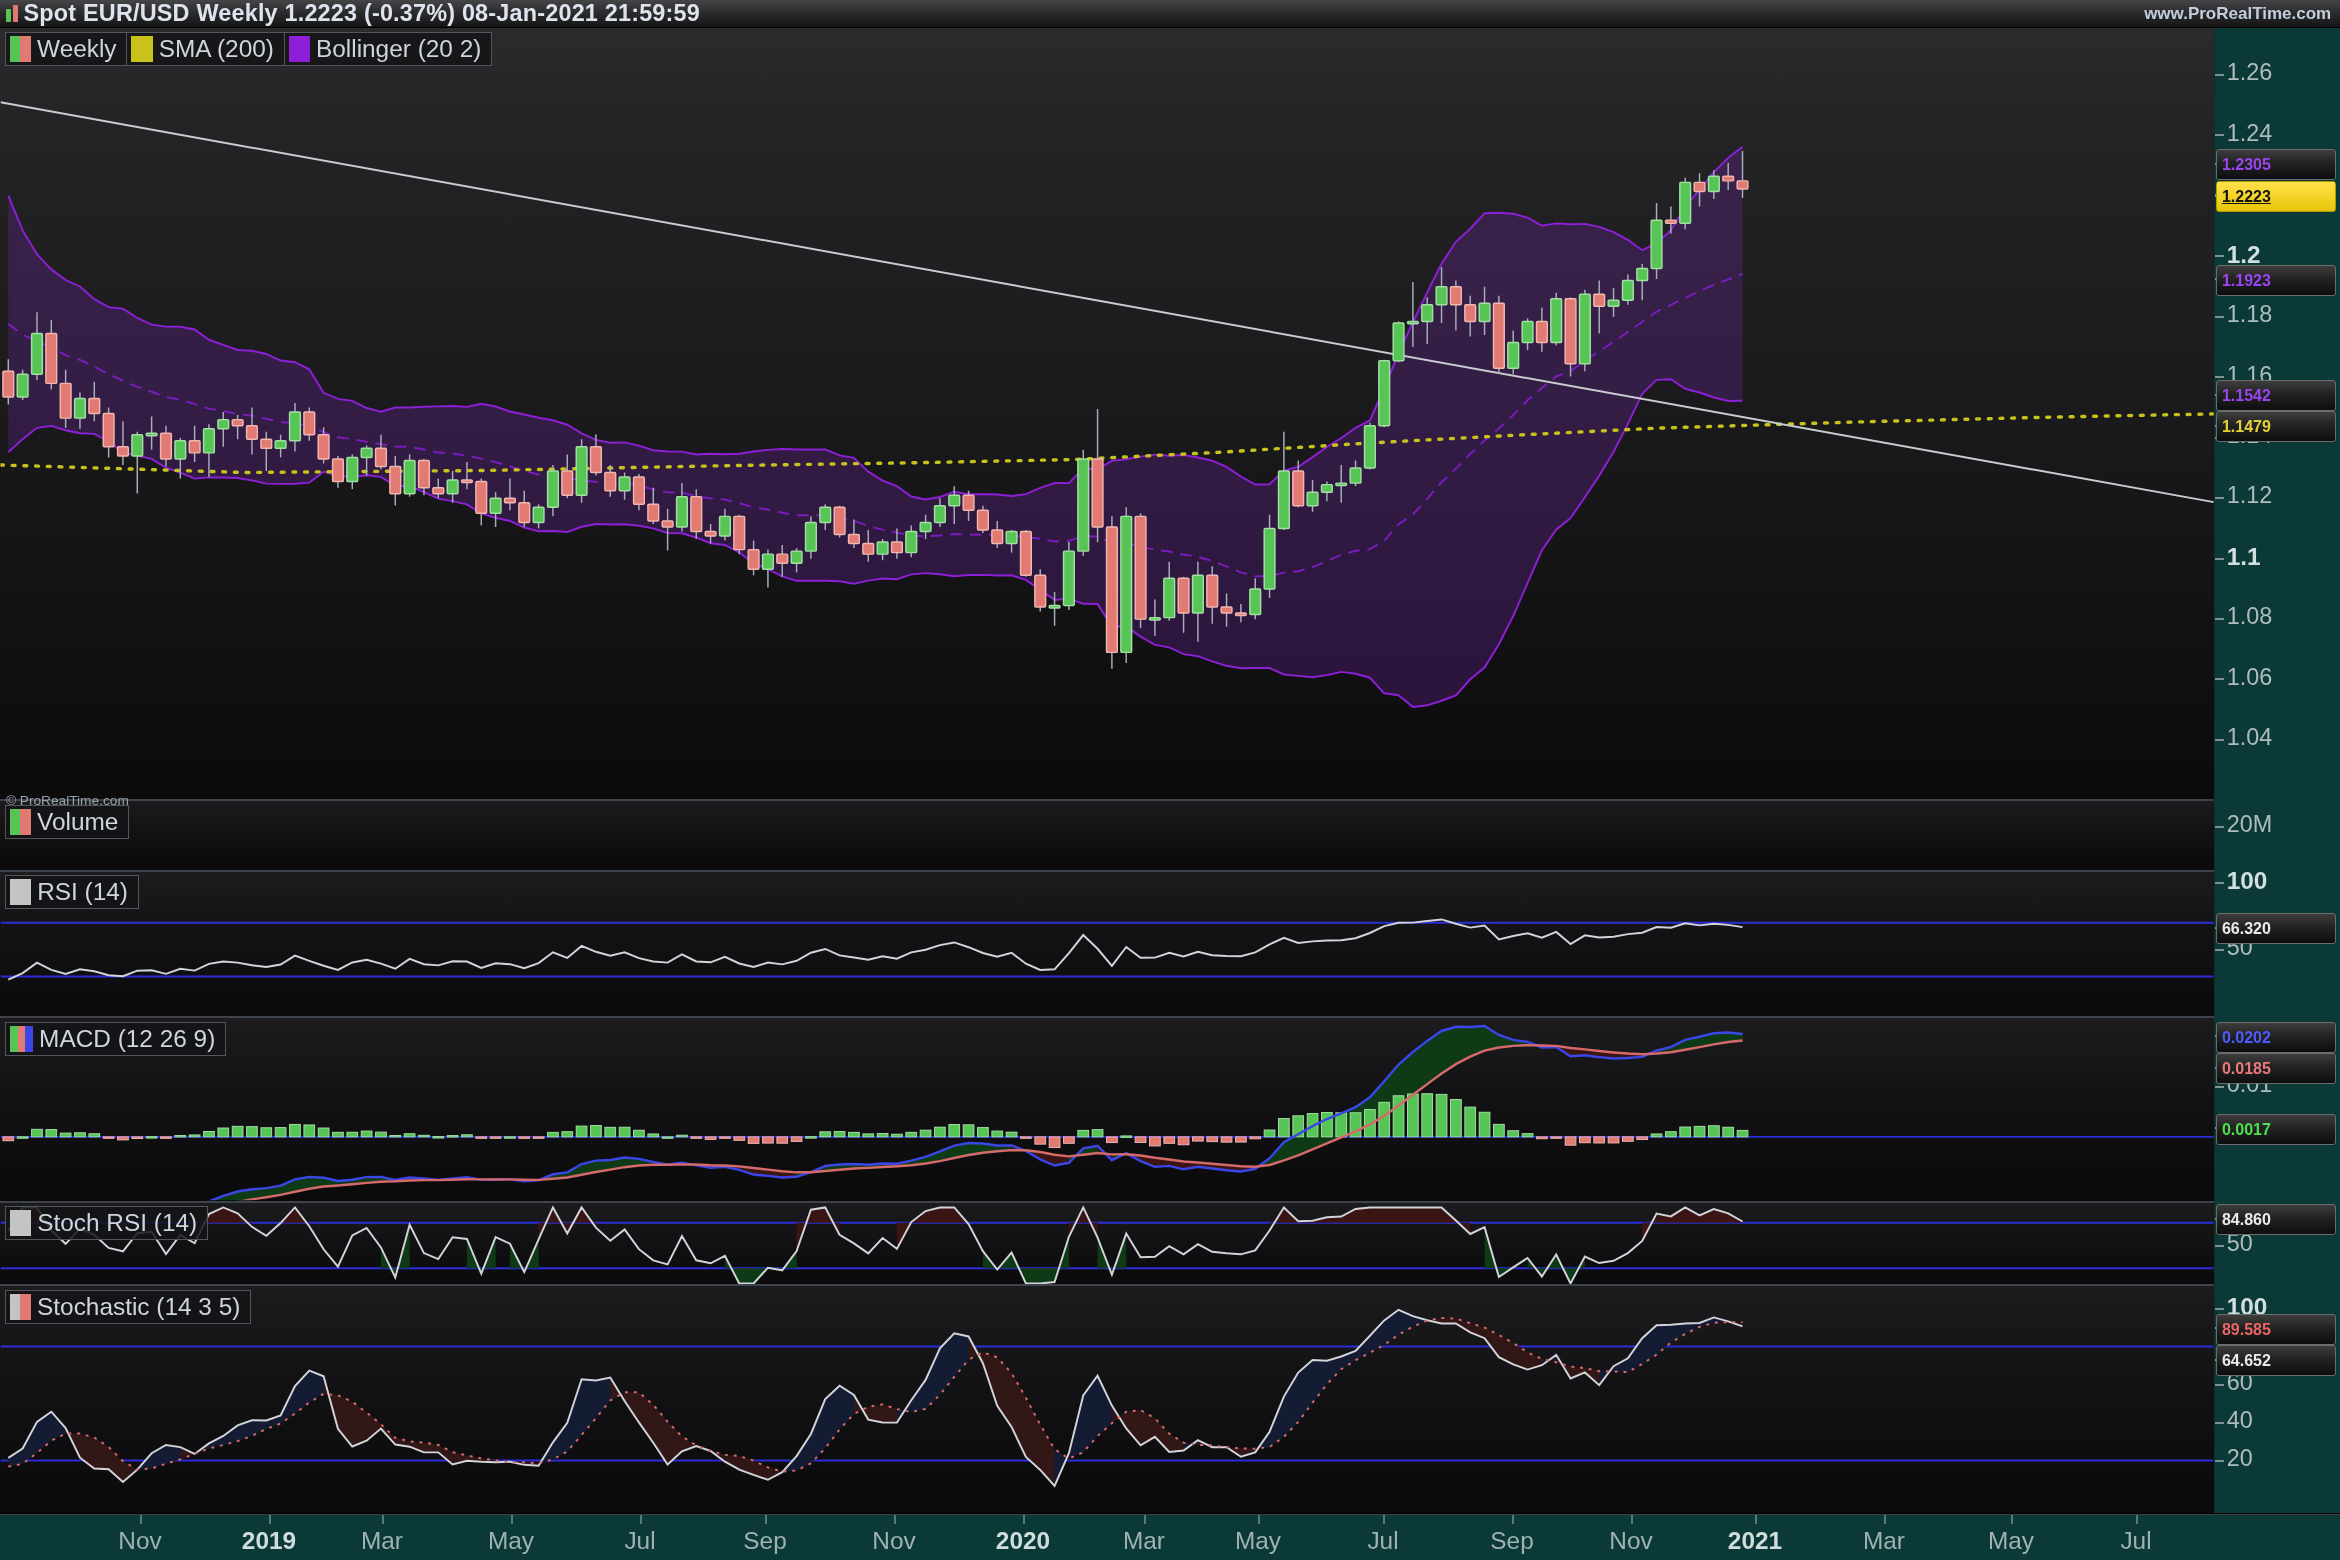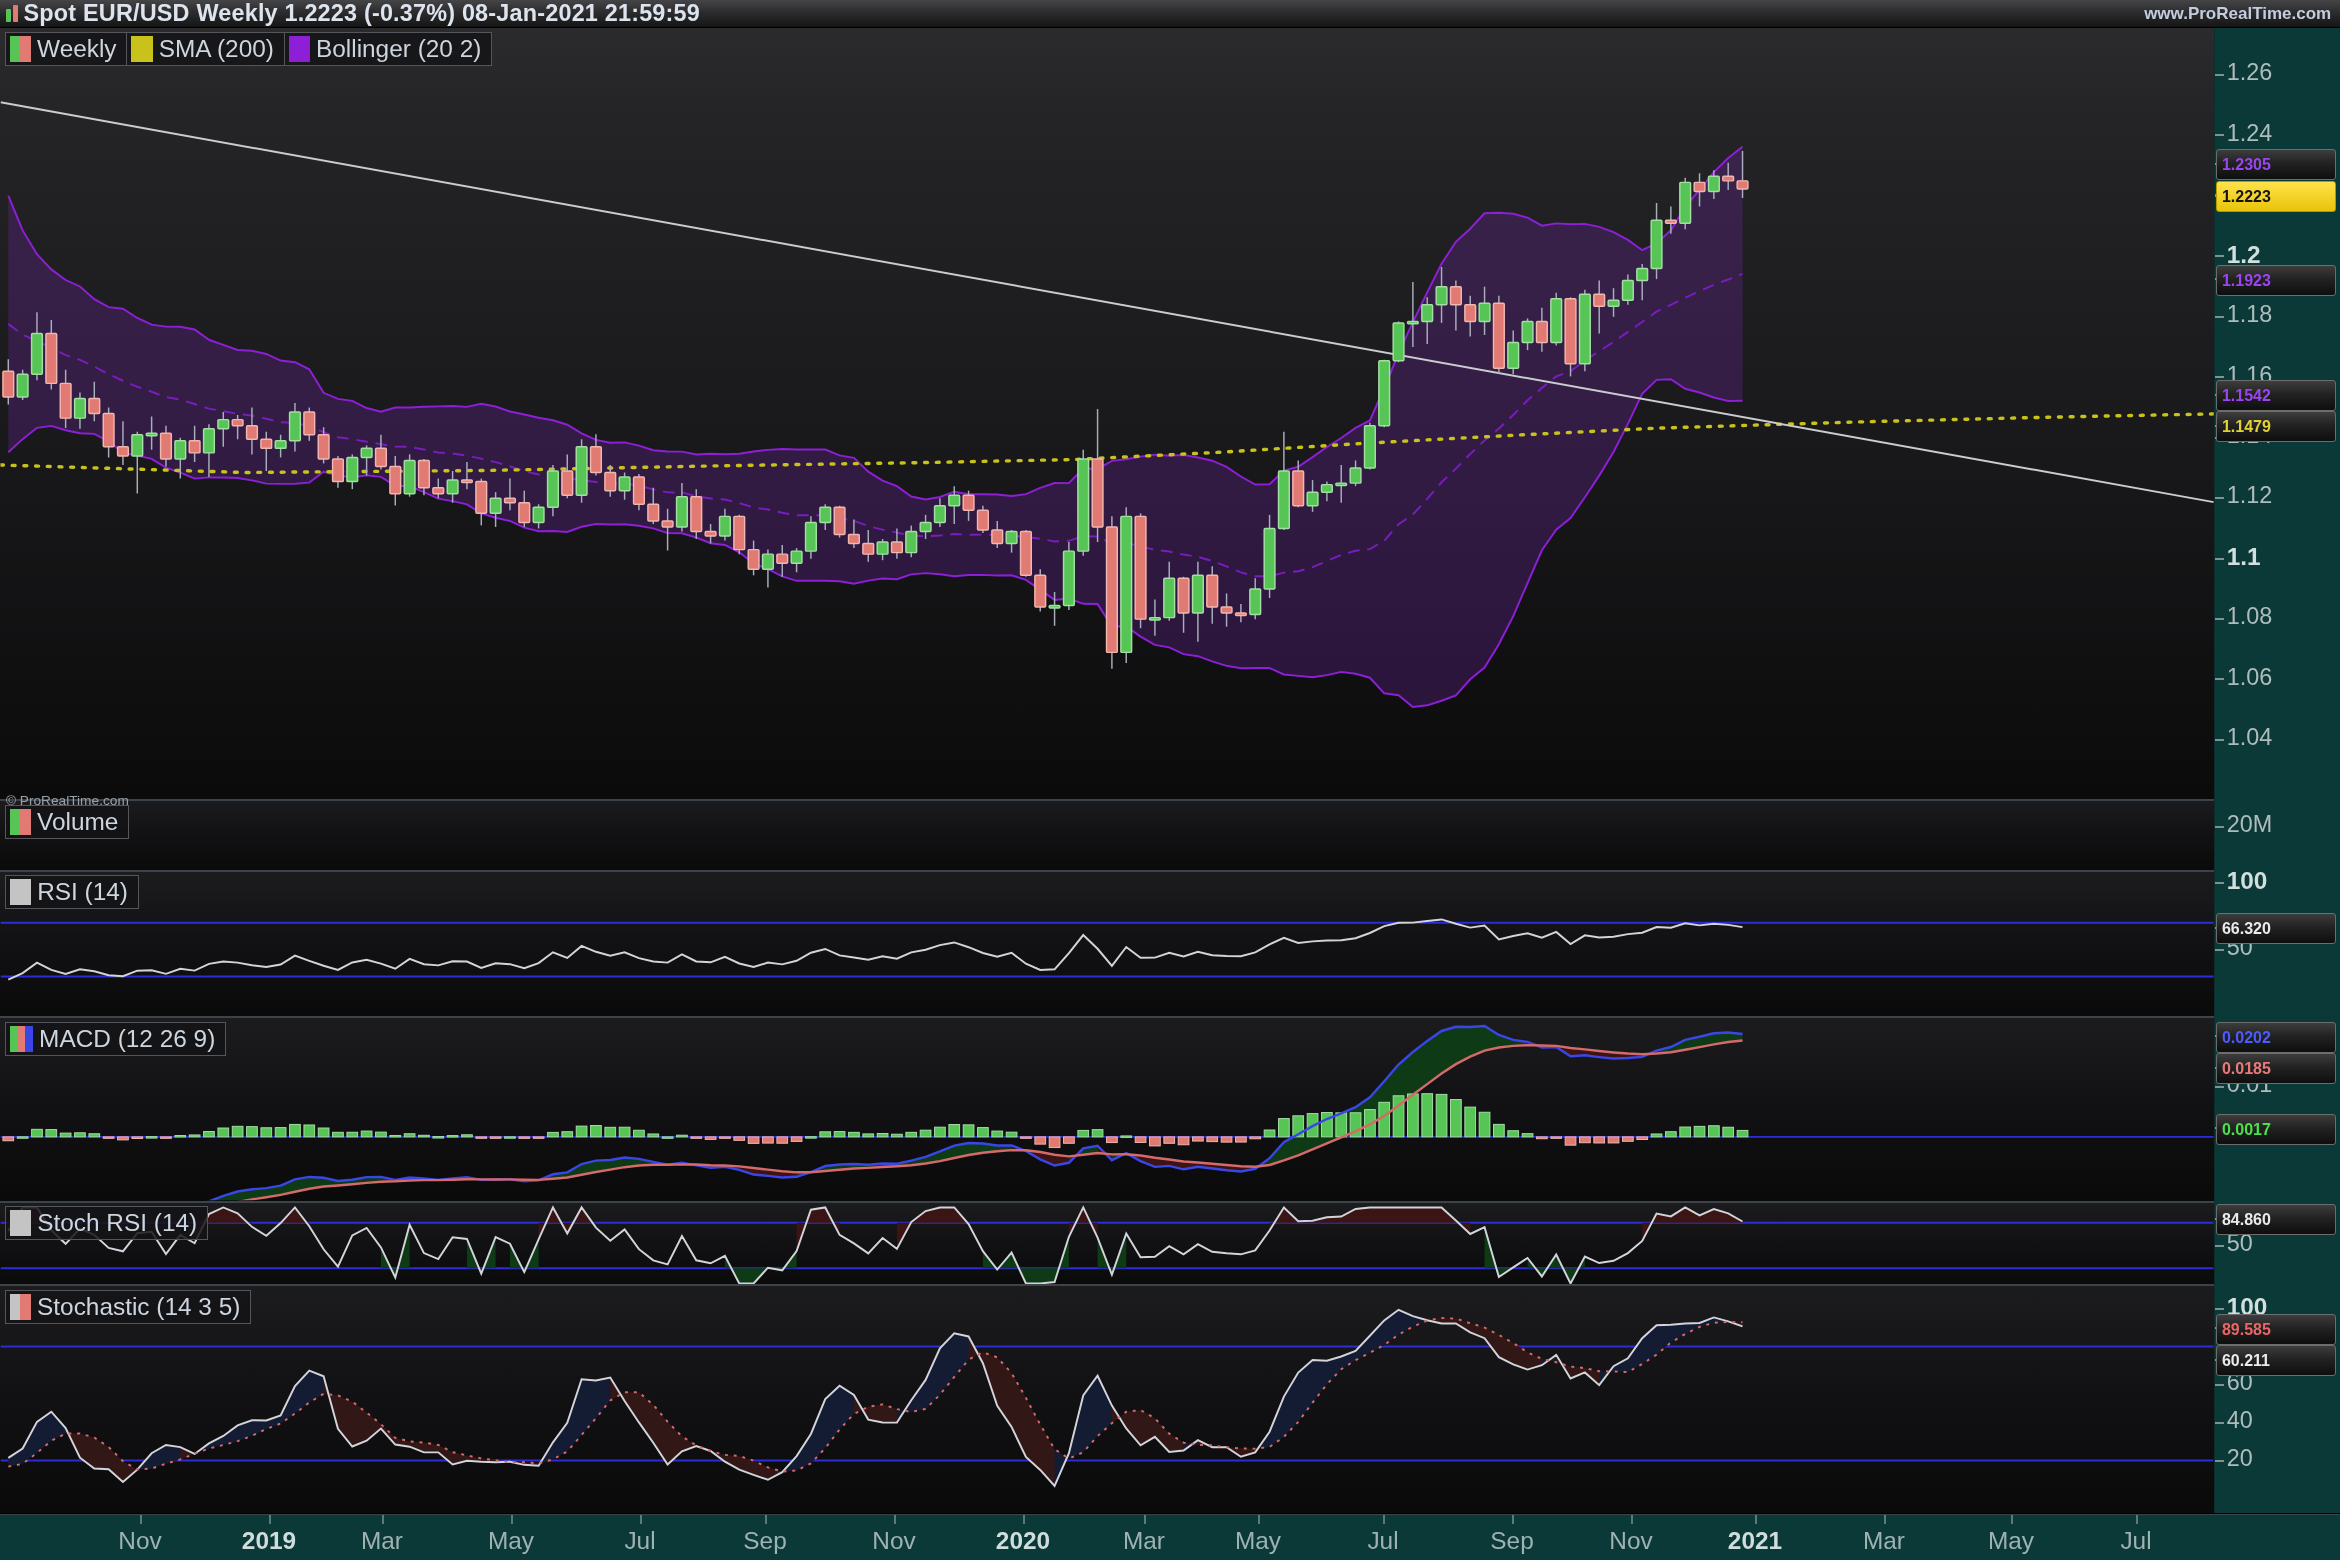--- a/index.html
+++ b/index.html
@@ -29,21 +29,21 @@
   .badge{position:absolute;left:1px;width:113px;height:29px;line-height:29px;border:1px solid #6d6d6d;
          border-radius:2.9px;background:linear-gradient(180deg,#3d3d3d 0%,#222 45%,#0e0e0e 100%);
          font-size:16px;font-weight:bold;padding-left:4.9px;z-index:7;}
   .badge.purple{color:#9a45f0;}
   .badge.yellow{color:#e3d235;}
   .badge.white{color:#eaeaea;}
   .badge.blue{color:#4c5cff;}
   .badge.salmon{color:#e97a7a;}
   .badge.green{color:#4ce04c;}
   .badge.red{color:#ea6565;}
-  .badge.last{background:linear-gradient(180deg,#ffe24a,#e8c409);color:#141414;border-color:#b39a00;}
+  .badge.last{background:linear-gradient(180deg,#ffe24a,#e8c409);color:#141414;border-color:#b39a00;text-decoration:underline;}
   .tlabel{position:absolute;top:11.7px;width:88px;margin-left:-44px;text-align:center;
           font-size:24.4px;color:#9fb2b2;}
   .tlabel.bold{font-weight:bold;color:#cfdddd;}
   .ttick{position:absolute;top:0;width:2px;height:8.8px;background:#5d7a78;}
   
   .legend{position:absolute;display:flex;z-index:20;}
   .litem{display:flex;align-items:center;background:rgba(20,20,22,0.85);border:1px solid #54565c;
          padding:2px 9.8px 2px 3.9px;margin-left:-1px;}
   .litem span.lab{font-size:24.4px;color:#cdd5de;}
   .sw{display:inline-flex;margin-right:5.9px;}
@@ -615,21 +615,21 @@
       <div class="tick bold" style="top: 1266px;">100</div>
       <div class="tmark" style="top: 1281px;"></div>
       <div class="tick" style="top: 1342px;">60</div>
       <div class="tmark" style="top: 1357px;"></div>
       <div class="tick" style="top: 1380px;">40</div>
       <div class="tmark" style="top: 1395px;"></div>
       <div class="tick" style="top: 1418px;">20</div>
       <div class="tmark" style="top: 1433px;"></div>
       <div class="badge red" style="top: 1287px;">89.585</div>
       <div class="tmark" style="top: 1300px;"></div>
-      <div class="badge white" style="top: 1318px;">60.211</div>
+      <div class="badge white" style="top: 1318px;">64.652</div>
       <div class="tmark" style="top: 1332px;"></div>
     </div>
   <div class="taxis" id="time-axis">
       <div class="tlabel" style="left: 140px;">Nov</div>
       <div class="ttick" style="left: 140px;"></div>
       <div class="tlabel bold" style="left: 269px;">2019</div>
       <div class="ttick" style="left: 269px;"></div>
       <div class="tlabel" style="left: 382px;">Mar</div>
       <div class="ttick" style="left: 382px;"></div>
       <div class="tlabel" style="left: 511px;">May</div>

